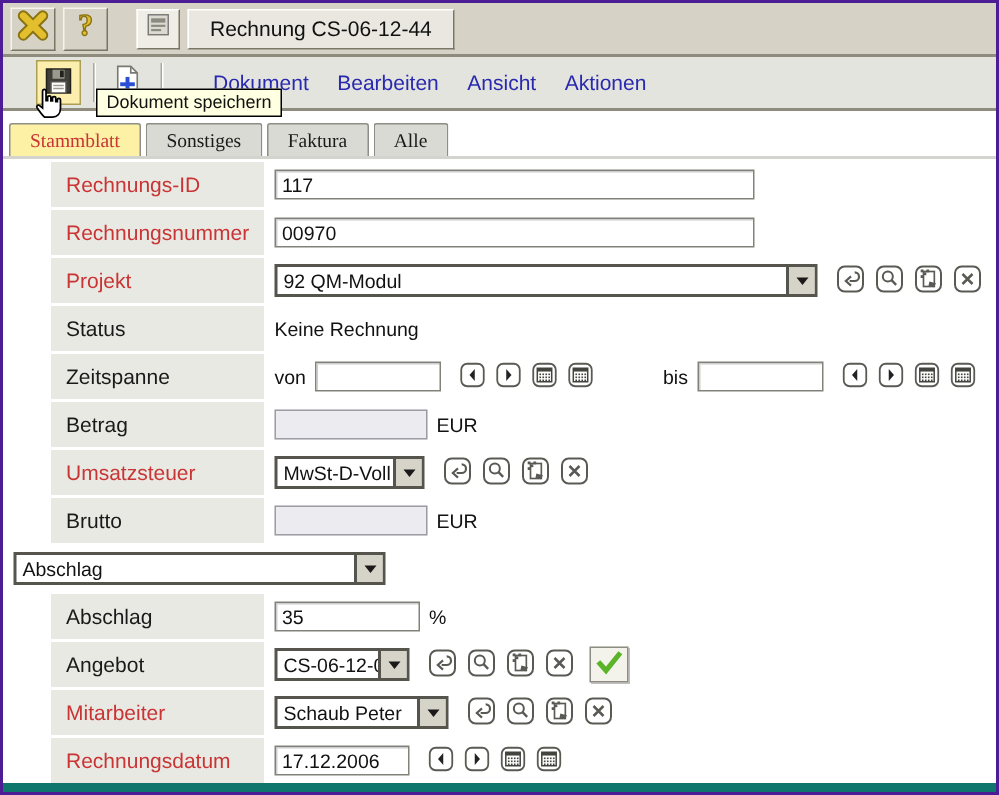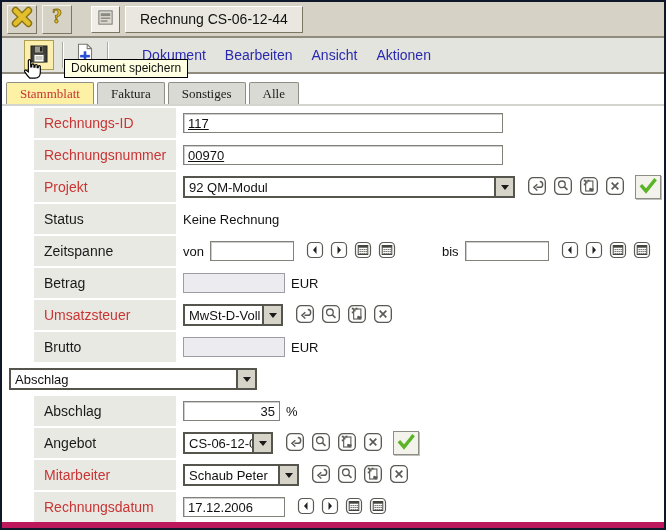--- a/index.html
+++ b/index.html
@@ -1,17 +1,17 @@
 <!DOCTYPE html>
 <html><head>
 <meta charset="utf-8">
 <style>
   html,body{margin:0;padding:0;}
   body{font-family:"Liberation Sans",sans-serif;background:#fff;}
-  .window{position:relative;width:662px;height:526px;border:2px solid #0f172a;background:#be185d;overflow:hidden;}
+  .window{position:relative;width:662px;height:526px;border:2px solid #4c1d95;background:#0f766e;overflow:hidden;}
 
   
   .titlebar{height:36px;background:#d6d2c6;border-bottom:2px solid #8f8c7e;display:flex;align-items:center;padding-left:5px;gap:5px;box-sizing:border-box;}
   .tb-btn{width:28px;height:27px;background:#d6d2c6;border:1px solid;border-color:#f6f4ee #7b7663 #7b7663 #f6f4ee;display:flex;align-items:center;justify-content:center;}
   .doc-btn{margin-left:14px;width:27px;height:25px;background:#efede5;border:1px solid;border-color:#fff #7b7663 #7b7663 #fff;display:flex;align-items:center;justify-content:center;}
   .title-label{height:25px;background:#e9e7df;border:1px solid;border-color:#fff #7b7663 #7b7663 #fff;display:flex;align-items:center;padding:0 14px;font-size:14px;color:#111;}
 
   
   .toolbar{height:36px;background:#e4e4de;border-bottom:2px solid #8f8c7e;display:flex;align-items:center;padding-left:22px;box-sizing:border-box;}
   .save-btn{width:30px;height:30px;background:#fcefad;border:1px solid #ac9f54;display:flex;align-items:center;justify-content:center;}
@@ -30,26 +30,26 @@
   .tab.active{background:#fcf1a4;color:#c93434;}
 
   
   .form{background:#fff;padding-top:2px;border-top:2px solid #d4d4ce;}
   .form-row{height:30px;margin-bottom:2px;display:flex;}
   .label-cell{width:142px;min-width:142px;background:#e9e9e3;font-size:14px;color:#1a1a1a;display:flex;align-items:center;padding-left:10px;box-sizing:border-box;margin-left:32px;}
   .label-cell.red{color:#c93434;}
   .content-cell{flex:1;display:flex;align-items:center;padding-left:7px;gap:6px;}
   .txt{height:20px;border:1px solid #82827a;box-shadow:inset 1px 1px 0 rgba(90,90,90,.3);font:13px "Liberation Sans",sans-serif;padding:0 4px;background:#fff;box-sizing:border-box;color:#111;}
   .txt:disabled,.txt.disabled{background:#ebebf0;border-color:#9c9ca4;box-shadow:none;}
-  .w320{width:320px;text-decoration:underline;} .w114{width:102px;} .w97{width:97px;text-align:right;} .w84{width:84px;} .w102{width:102px;}
+  .w320{width:320px;} .w114{width:90px;} .w97{width:97px;} .w84{width:84px;} .w102{width:102px;}
   .combo{height:22px;border:2px solid #55554d;background:#fff;display:flex;align-items:stretch;box-sizing:border-box;}
   .combo-text{flex:1;display:flex;align-items:center;padding:0 4px;font-size:13px;color:#111;white-space:nowrap;overflow:hidden;}
   .combo-btn{width:17px;background:#d6d3c9;border-left:2px solid #55554d;display:flex;align-items:center;justify-content:center;}
   .tri-down{width:0;height:0;border-left:4px solid transparent;border-right:4px solid transparent;border-top:5px solid #1a1a1a;}
-  .cw362{width:332px;} .cw100{width:100px;} .cw248{width:248px;} .cw106{width:90px;} .cw116{width:116px;}
+  .cw362{width:362px;} .cw100{width:100px;} .cw248{width:248px;} .cw106{width:90px;} .cw116{width:116px;}
   .ib{width:20px;height:20px;background:transparent;border:none;padding:0;display:flex;align-items:center;justify-content:center;}
   .ab{width:18px;height:18px;background:transparent;border:none;padding:0;display:flex;align-items:center;justify-content:center;}
   .check-btn{width:26px;height:24px;background:#f3f3ec;border:1px solid #8d8d83;box-shadow:1px 1px 0 rgba(0,0,0,.25);display:flex;align-items:center;justify-content:center;margin-left:4px;}
   .unit{font-size:13px;color:#111;}
   .inline-label{font-size:13px;color:#111;}
   .gap12{margin-left:6px;} .gap42{margin-left:40px;}
   .status-text{font-size:13px;color:#111;}
 </style>
 </head>
 <body>
@@ -184,22 +184,22 @@
     </div>
   </div>
 
   <div class="tooltip">Dokument speichern</div>
   <div class="cursor"><svg width="26" height="26">
         <use href="#sym-hand"></use>
       </svg></div>
 
   <div class="tabs-row">
     <div class="tab active">Stammblatt</div>
+    <div class="tab">Sonstiges</div>
     <div class="tab">Faktura</div>
-    <div class="tab">Sonstiges</div>
     <div class="tab">Alle</div>
   </div>
 
   <div class="form">
 
     <div class="form-row">
       <div class="label-cell red">Rechnungs-ID</div>
       <div class="content-cell">
         <input class="txt w320" value="117" style="">
       </div>

